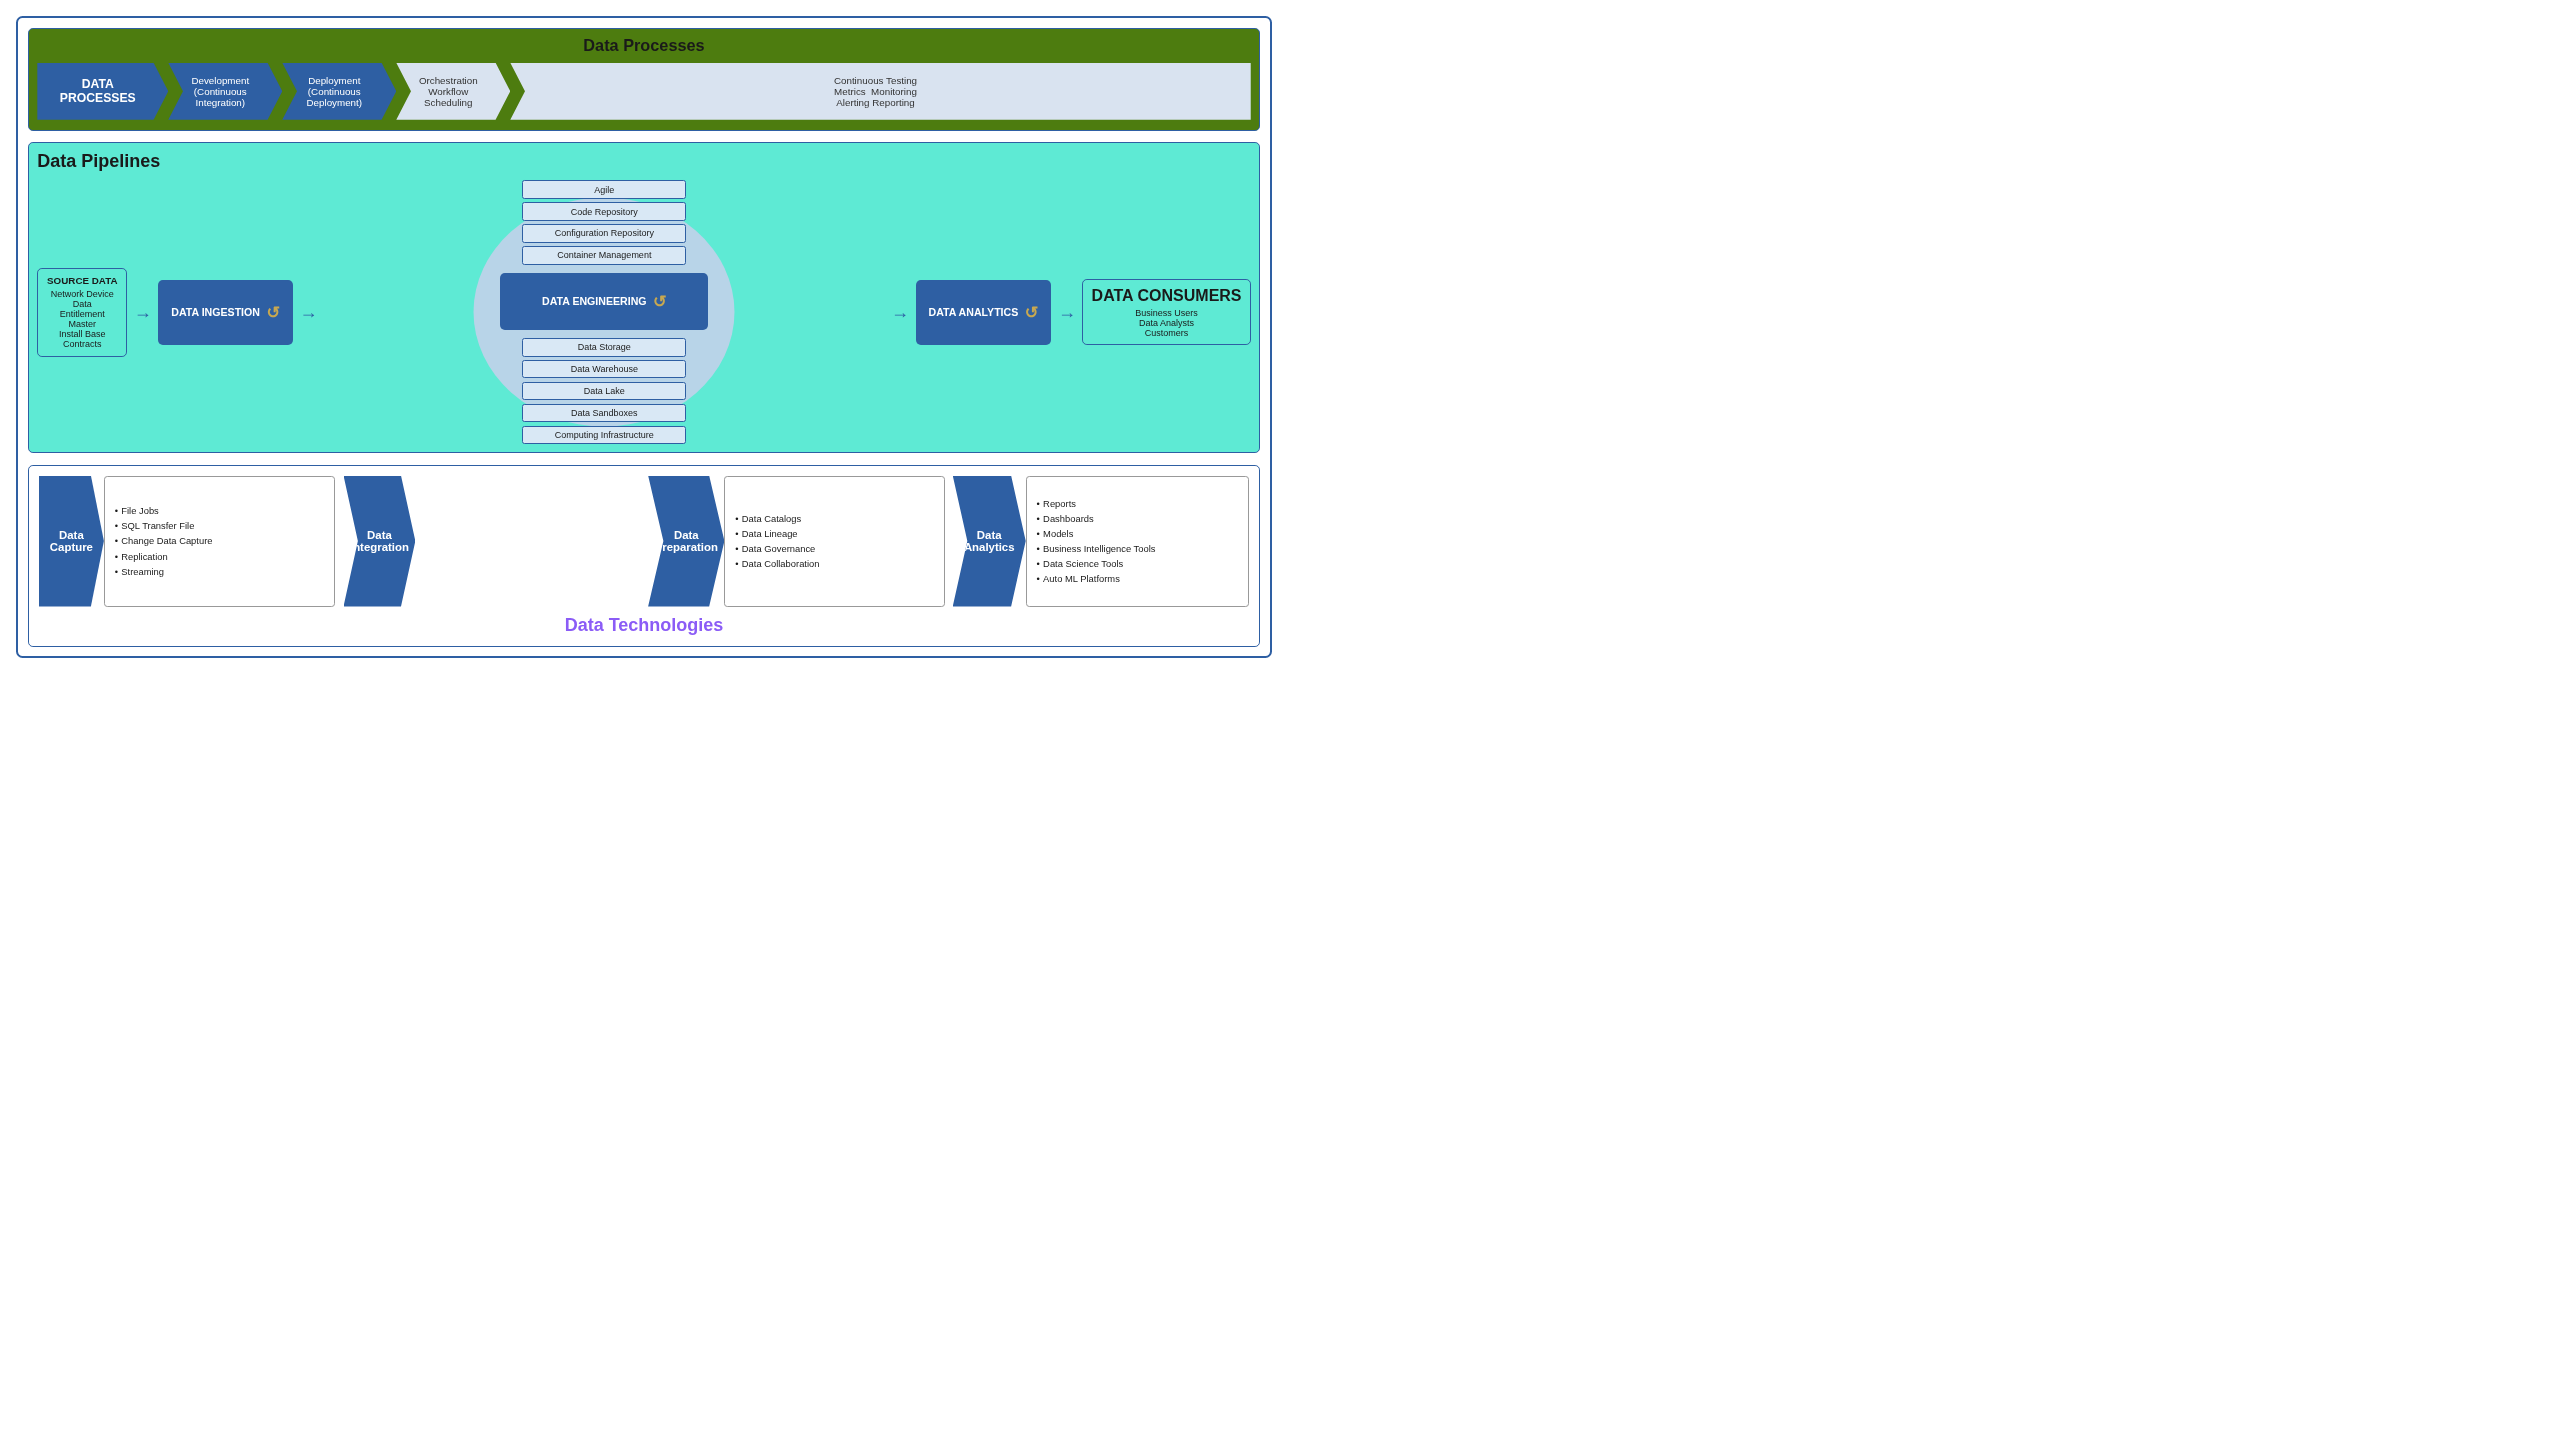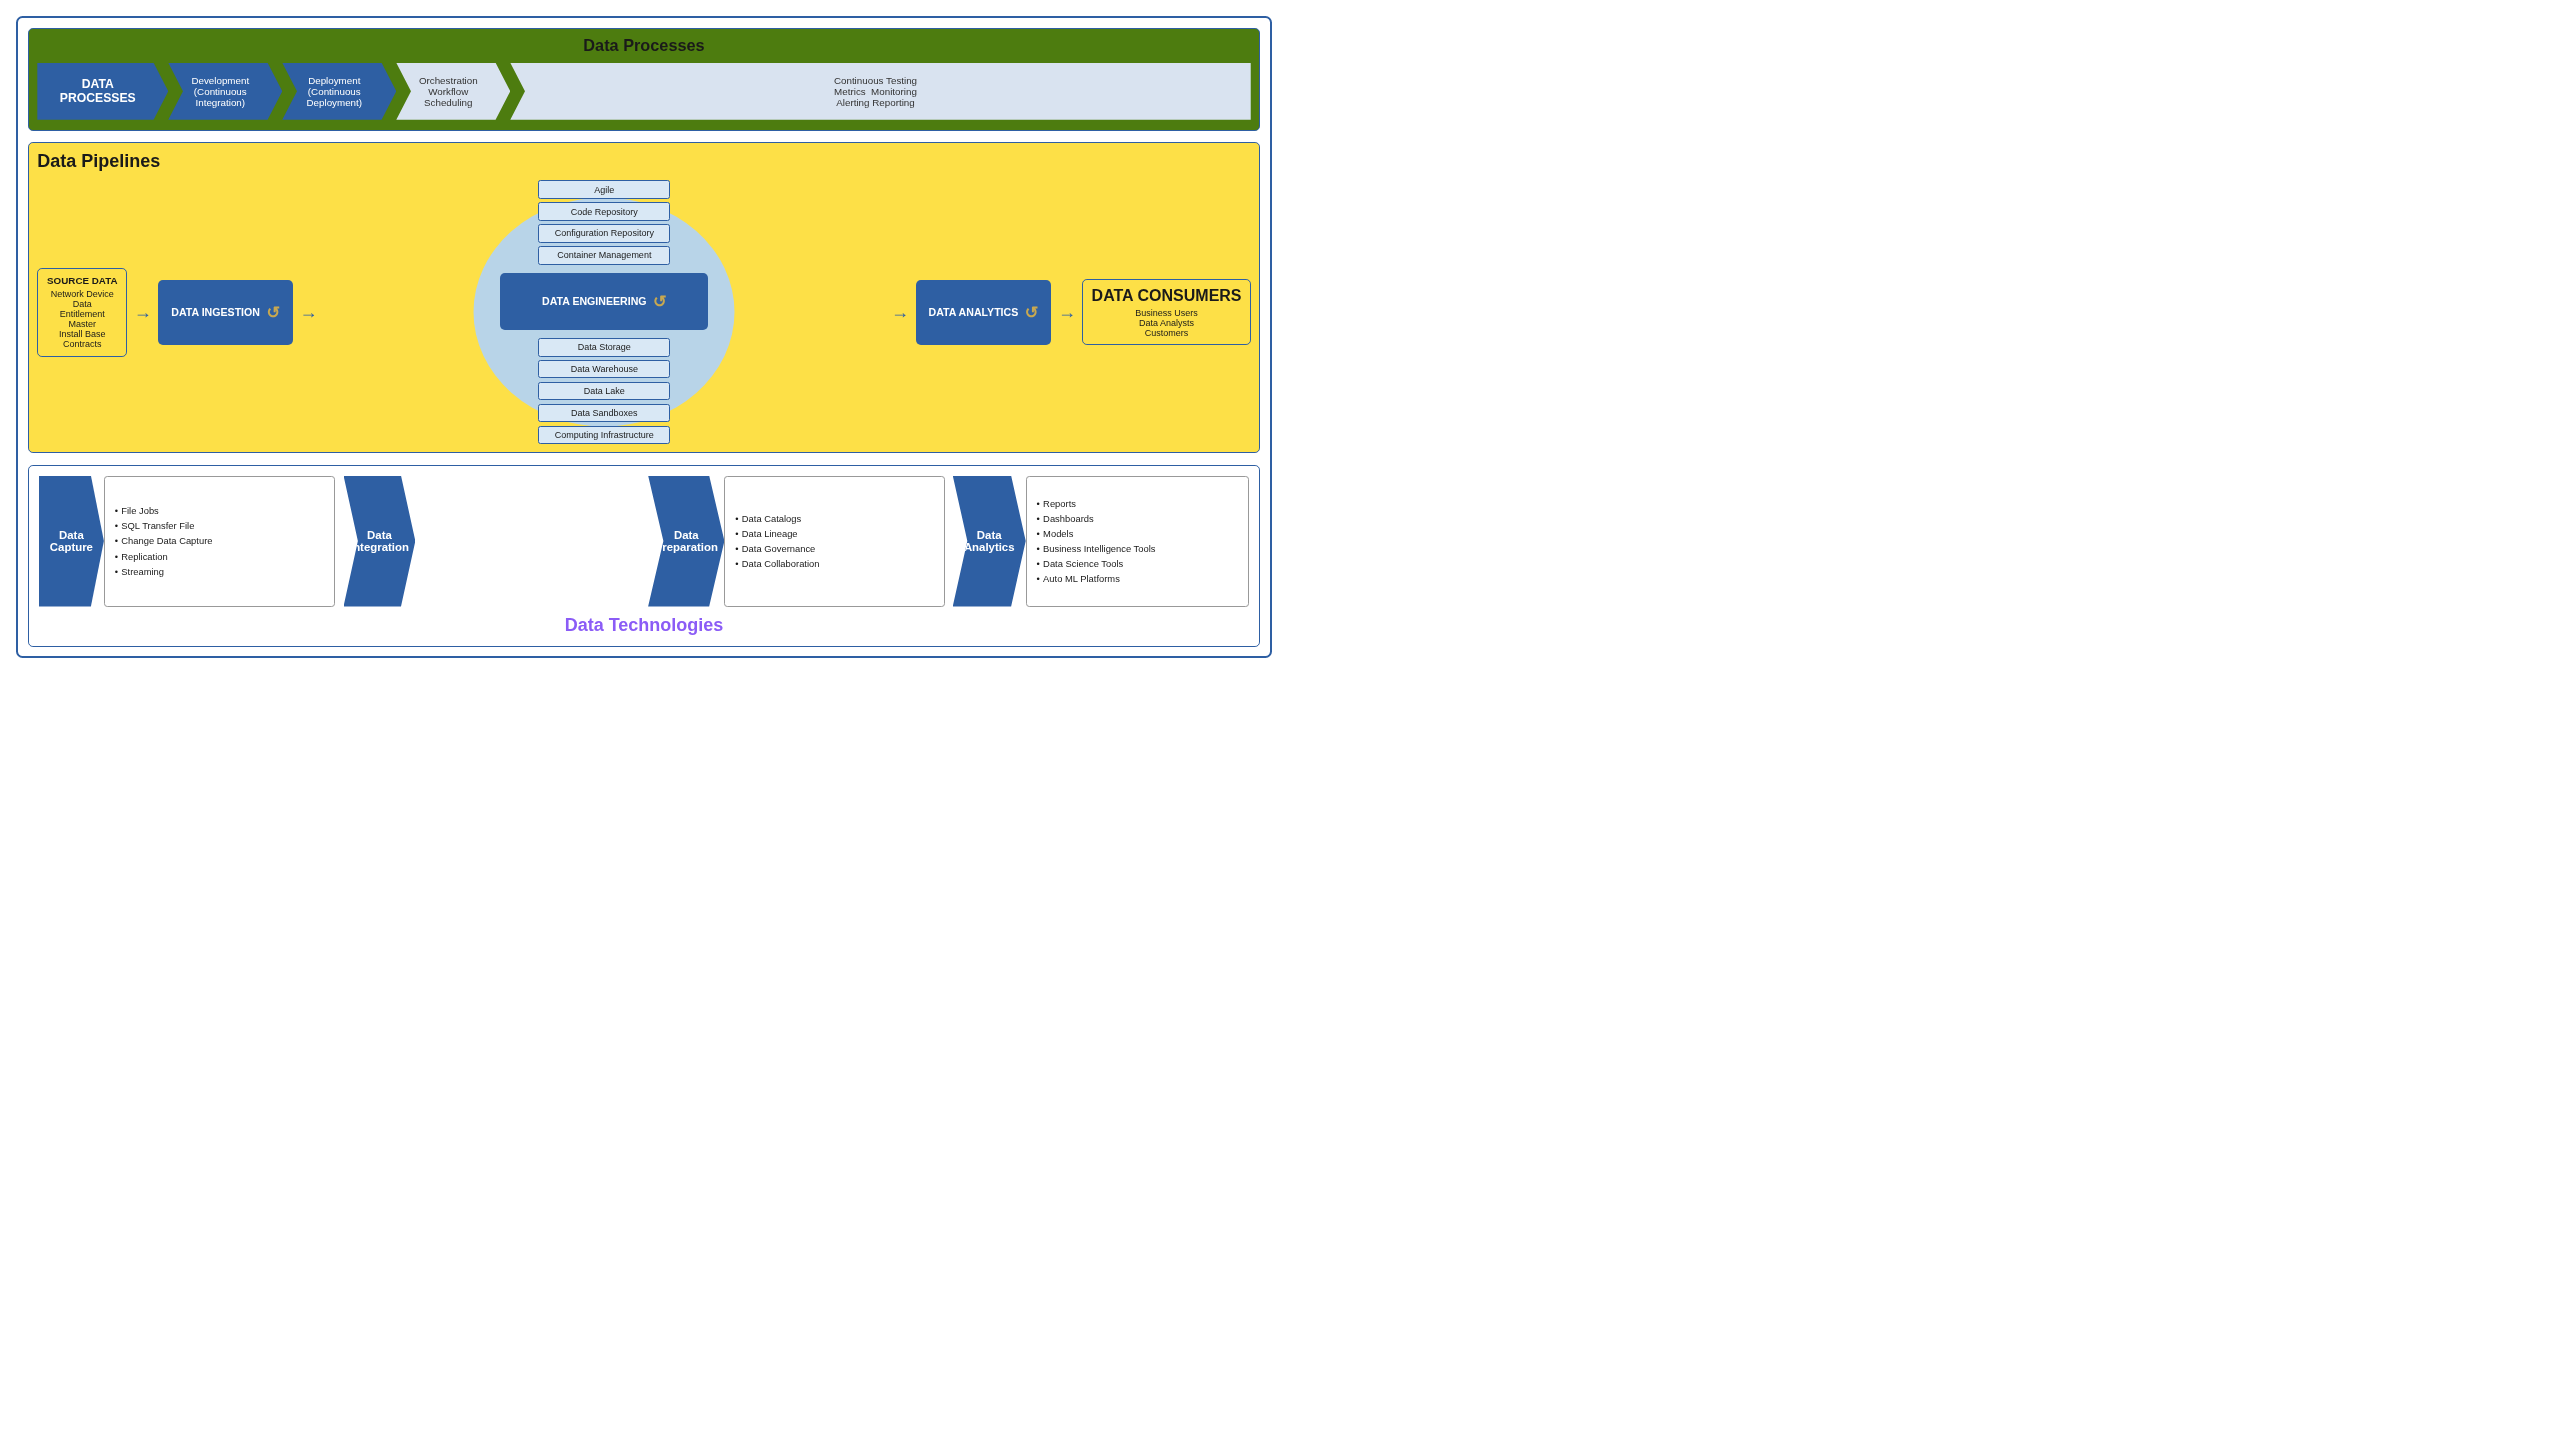--- a/index.html
+++ b/index.html
@@ -68,21 +68,21 @@
     .arrow-shape.light.last {
       clip-path: polygon(0 0, 100% 0, 100% 100%, 0 100%, 14.7px 50%);
     }
 
     
     .data-pipelines-section {
       border: 1.6px solid #2e5fa3;
       border-radius: 4.9px;
       margin-bottom: 11.4px;
       padding: 8.2px;
-      background: #fde047;
+      background: #5eead4;
       position: relative;
       margin-top: 8px;
     }
     .pipelines-title {
       font-size: 18px;
       font-weight: bold;
       color: #1a1a1a;
       margin-bottom: 8.2px;
     }
     .pipelines-content {
@@ -161,21 +161,21 @@
       z-index: 1;
       width: 278px;
     }
     .small-tag {
       background: #d9e8f5;
       border: 0.8px solid #2e5fa3;
       border-radius: 2.4px;
       padding: 3.3px 8.2px;
       font-size: 9px;
       color: #1a1a1a;
-      width: 132px;
+      width: 164px;
       text-align: center;
     }
     .eng-box {
       background: #2e5fa3;
       color: #fff;
       border-radius: 4.9px;
       padding: 9.8px 13px;
       text-align: center;
       font-weight: bold;
       font-size: 10.6px;

